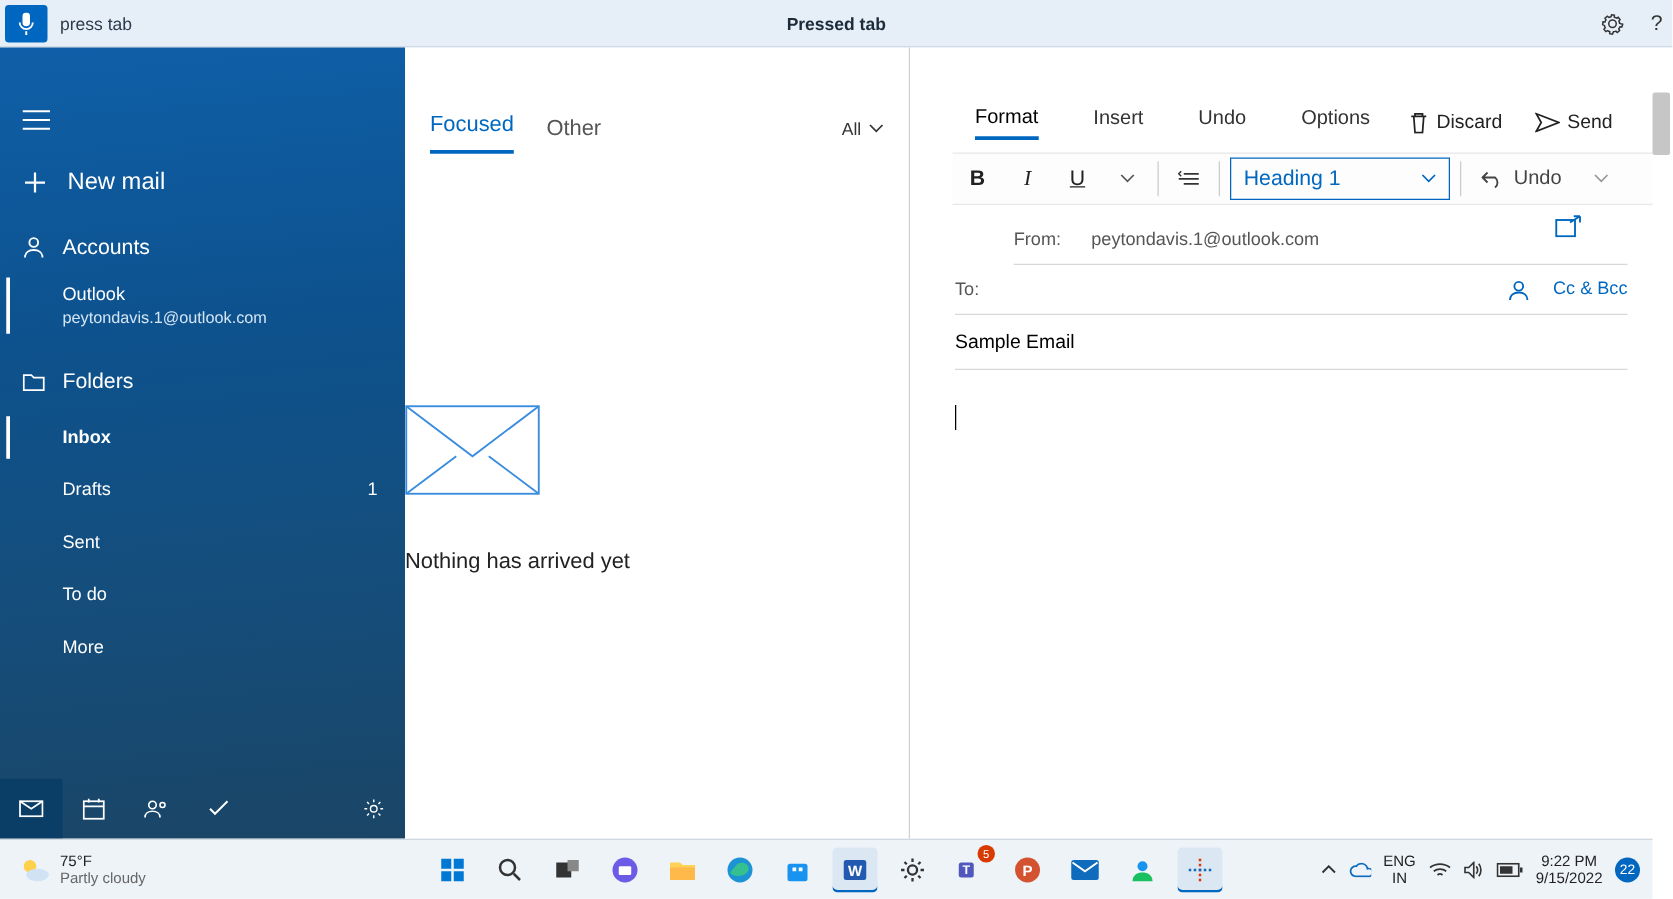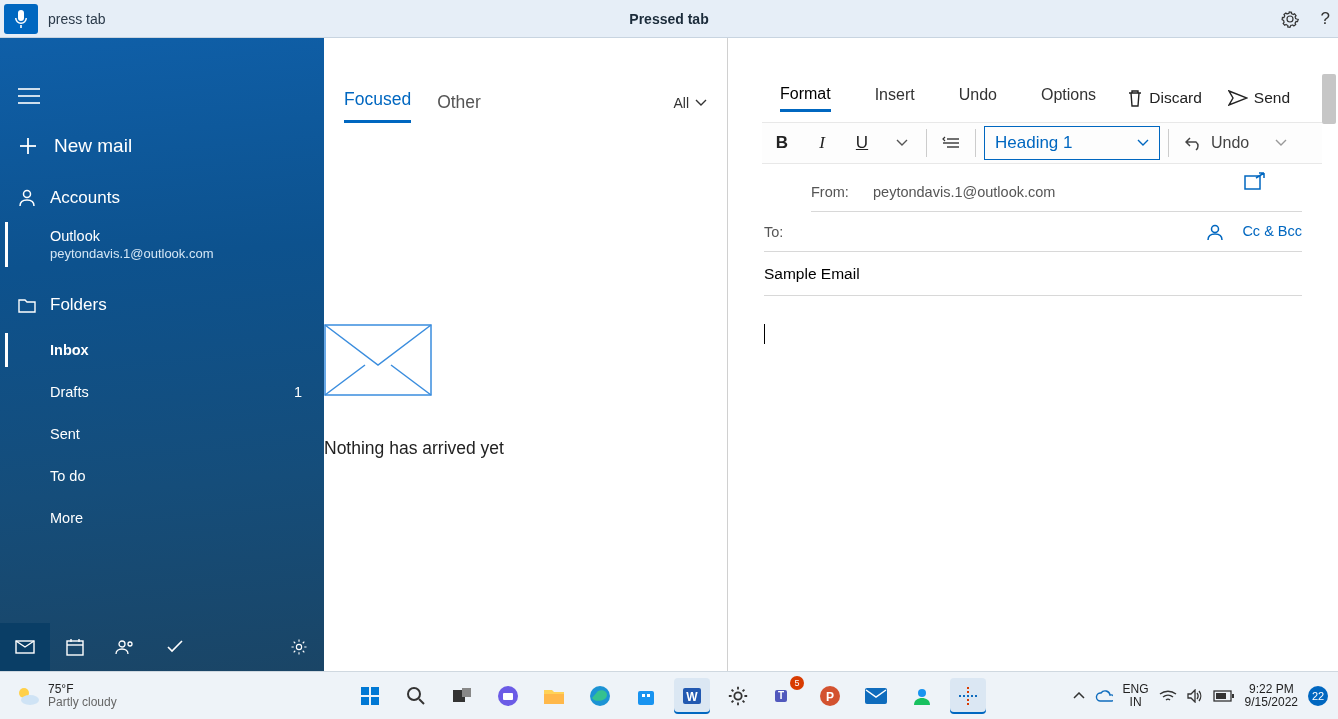--- a/index.html
+++ b/index.html
@@ -70,21 +70,21 @@
 .field-label { color:#555; width:54px; }
 .field-val { color:#555; }
 .cc-bcc { position:absolute; right:0; color:#0067c0; font-size:14.5px; display:flex; align-items:flex-start; gap:18px; }
 .subject-row { height:44px; display:flex; align-items:center; border-bottom:1px solid #d8d8d8; font-size:15.5px; }
 .body-area { flex:1; padding:28px 36px; }
 .cursor { display:inline-block; width:1px; height:20px; background:#000; }
 .pop-out { position:absolute; right:36px; top:0px; color:#0067c0; }
 .scrollbar-placeholder { position:absolute; right:2px; top:36px; width:14px; height:50px; background:#c6c6c6; border-radius:2px;}
 
 
-.taskbar { position:absolute; left:0; right:0; bottom:0; height:48px; background:#eef3f8; border-top:1px solid #cfd8e0; display:flex; align-items:center; }
+.taskbar { position:absolute; left:0; right:16px; bottom:0; height:48px; background:#eef3f8; border-top:1px solid #cfd8e0; display:flex; align-items:center; }
 .weather { display:flex; align-items:center; gap:8px; margin-left:14px; }
 .weather-txt { font-size:12px; line-height:13px; color:#222; }
 .task-center { position:absolute; left:50%; transform:translateX(-50%); display:flex; gap:10px; align-items:center; }
 .ti { width:36px; height:36px; border-radius:4px; display:flex; align-items:center; justify-content:center; font-size:18px; }
 .ti.active { background:#dbe7f3; box-shadow:inset 0 -2px 0 #0067c0; }
 .tray { position:absolute; right:10px; display:flex; align-items:center; gap:10px; color:#222; font-size:12px; }
 .tray .stack { text-align:center; line-height:13px; }
 .badge-22 { background:#0067c0; color:#fff; border-radius:50%; width:20px; height:20px; display:flex; align-items:center; justify-content:center; font-size:11px; }
 
 svg { display:block; }

